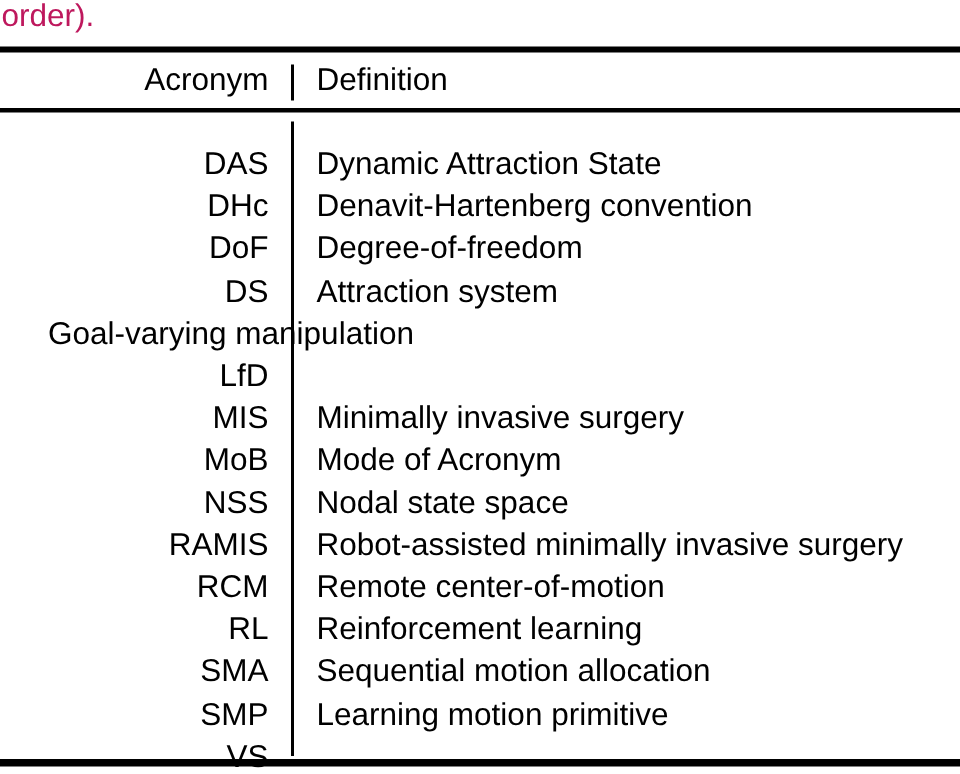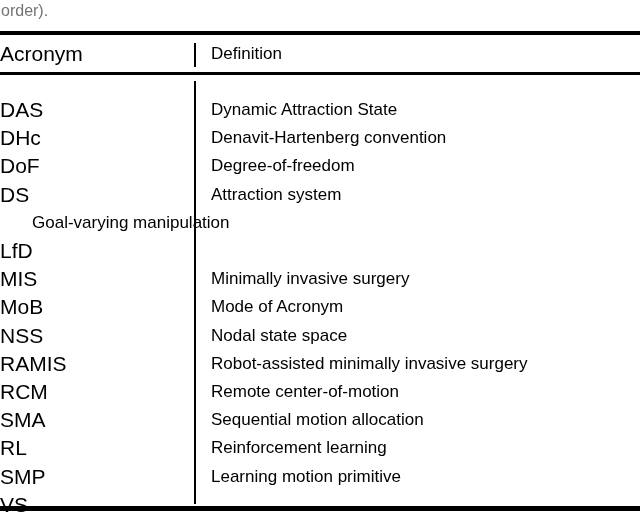--- a/index.html
+++ b/index.html
@@ -13,23 +13,23 @@
     height: 516px;
     background: #ffffff;
     font-family: "Liberation Sans", "DejaVu Sans", sans-serif;
     color: #000000;
     overflow: hidden;
   }
   .caption-fragment {
     position: absolute;
     left: 1px;
     top: -1px;
-    font-size: 16px;
+    font-size: 21px;
     line-height: 24px;
-    color: #737373;
+    color: #be185d;
   }
   .rule {
     position: absolute;
     left: 0;
     right: 0;
     background: #000000;
   }
   .rule-top    { top: 31px;  height: 4px; }
   .rule-mid    { top: 72px;  height: 2.6px; }
   .rule-bottom { top: 506px; height: 5px; }
@@ -46,27 +46,28 @@
     left: 0;
     right: 0;
     display: flex;
     align-items: center;
     height: 28.2px;
   }
   .header-row { top: 41px; height: 26px; }
   .cell-acronym {
     width: 179px;
     flex: 0 0 179px;
+    text-align: right;
     font-size: 21px;
     white-space: nowrap;
   }
   .cell-definition {
     padding-left: 32px;
     text-align: left;
-    font-size: 17px;
+    font-size: 21px;
     white-space: nowrap;
   }
   .body-rows {
     position: absolute;
     top: 96px;
     left: 0;
     right: 0;
   }
   .body-rows .trow { position: relative; }
 </style>
@@ -124,26 +125,26 @@
     </div>
     <div class="trow">
       <div class="cell-acronym">RAMIS</div>
       <div class="cell-definition">Robot-assisted minimally invasive surgery</div>
     </div>
     <div class="trow">
       <div class="cell-acronym">RCM</div>
       <div class="cell-definition">Remote center-of-motion</div>
     </div>
     <div class="trow">
+      <div class="cell-acronym">RL</div>
+      <div class="cell-definition">Reinforcement learning</div>
+    </div>
+    <div class="trow">
       <div class="cell-acronym">SMA</div>
       <div class="cell-definition">Sequential motion allocation</div>
-    </div>
-    <div class="trow">
-      <div class="cell-acronym">RL</div>
-      <div class="cell-definition">Reinforcement learning</div>
     </div>
     <div class="trow">
       <div class="cell-acronym">SMP</div>
       <div class="cell-definition">Learning motion primitive</div>
     </div>
     <div class="trow">
       <div class="cell-acronym">VS</div>
     </div>
   </div>
   <div class="vbar vbar-body"></div>

